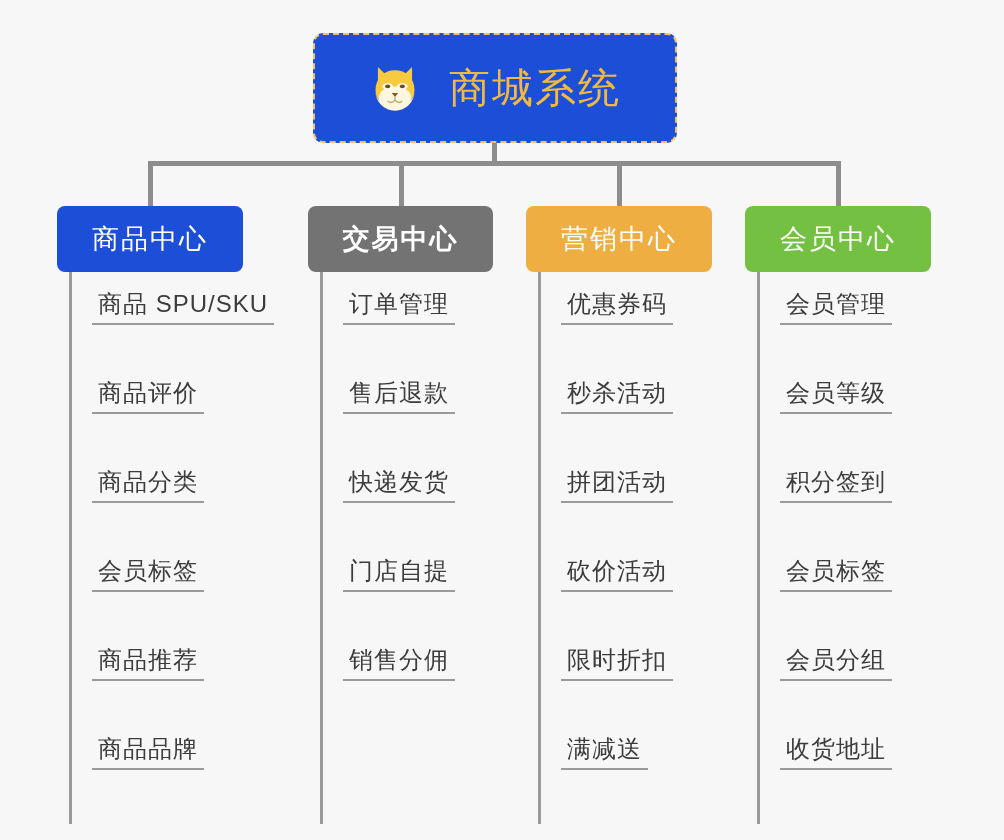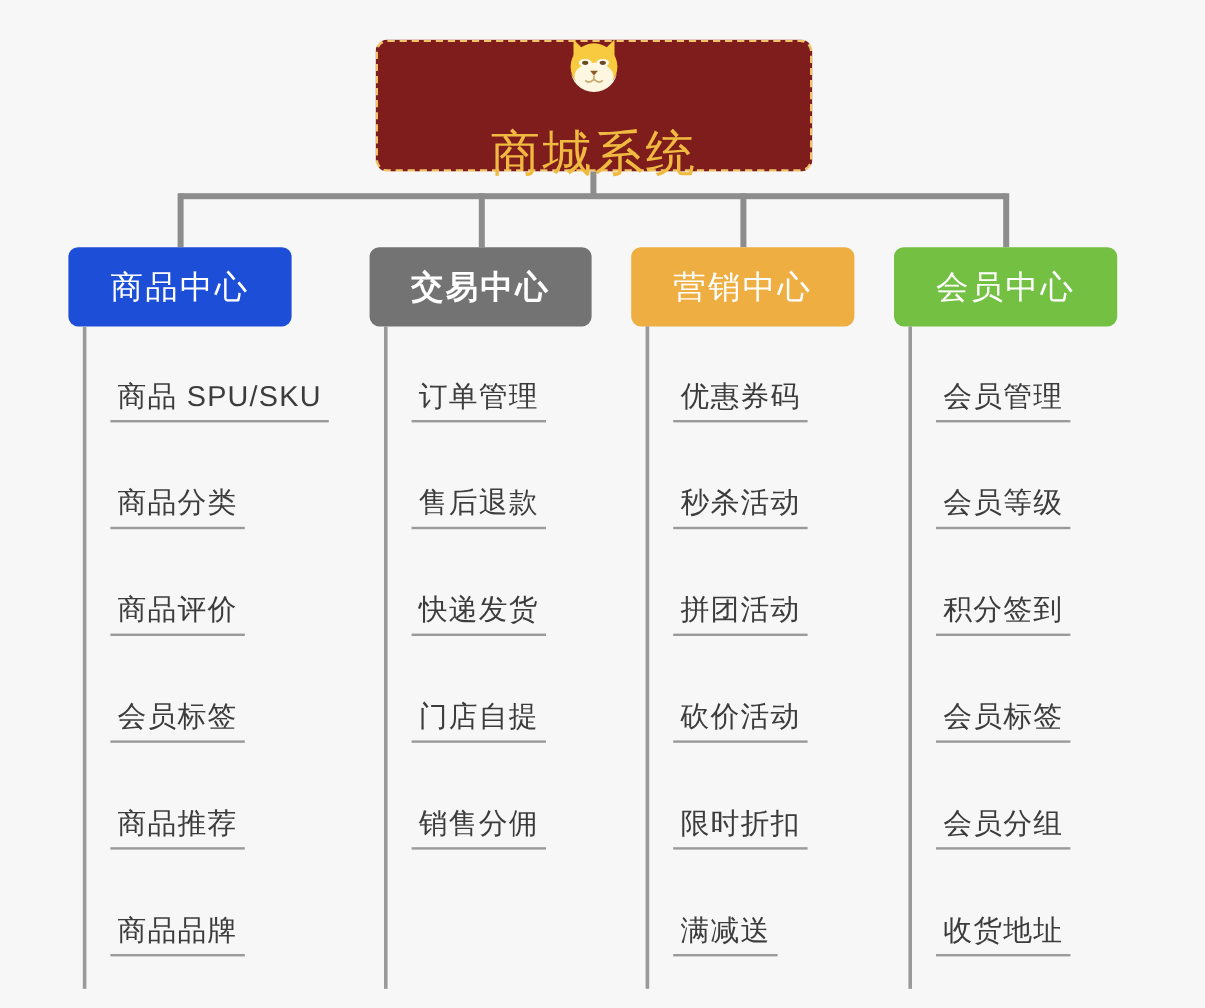--- a/index.html
+++ b/index.html
@@ -22,29 +22,28 @@
     height: 840px;
   }
 
   
   .root-node {
     position: absolute;
     left: 313px;
     top: 33px;
     width: 364px;
     height: 110px;
-    background: #7f1d1d;
+    background: #1d4ed8;
     border: 2px dashed #f0c368;
     border-radius: 10px;
     box-sizing: border-box;
     display: flex;
     align-items: center;
     justify-content: center;
     gap: 28px;
-    flex-direction: column;
   }
   .root-emoji {
     width: 52px;
     height: 52px;
     flex: 0 0 auto;
     display: block;
   }
   .root-title {
     font-size: 41px;
     color: #f0b93f;
@@ -105,21 +104,21 @@
   .leaf-spine {
     position: absolute;
     left: 12px;
     top: 0;
     width: 3px;
     background: #9a9a9a;
   }
   .leaf-item {
     height: 89px;
     display: flex;
-    align-items: center;
+    align-items: flex-start;
     box-sizing: border-box;
     padding-left: 22px;
     cursor: pointer;
   }
   .leaf-text {
     display: inline-block;
     font-size: 24px;
     color: #3c3c3c;
     line-height: 1.18;
     padding: 0 6px 5px 6px;
@@ -157,24 +156,24 @@
 
 <div class="conn conn-drop" style="left: 148px;"></div>
     <div class="column" style="left: 57px; width: 186px;">
       <div class="cat-header" style="background: #1d4ed8;">商品中心</div>
       <div class="leaf-list">
         <div class="leaf-spine" style="height: 552px;"></div>
         <div class="leaf-item">
           <span class="leaf-text">商品 SPU/SKU</span>
         </div>
         <div class="leaf-item">
+          <span class="leaf-text">商品评价</span>
+        </div>
+        <div class="leaf-item">
           <span class="leaf-text">商品分类</span>
-        </div>
-        <div class="leaf-item">
-          <span class="leaf-text">商品评价</span>
         </div>
         <div class="leaf-item">
           <span class="leaf-text">会员标签</span>
         </div>
         <div class="leaf-item">
           <span class="leaf-text">商品推荐</span>
         </div>
         <div class="leaf-item">
           <span class="leaf-text">商品品牌</span>
         </div>

